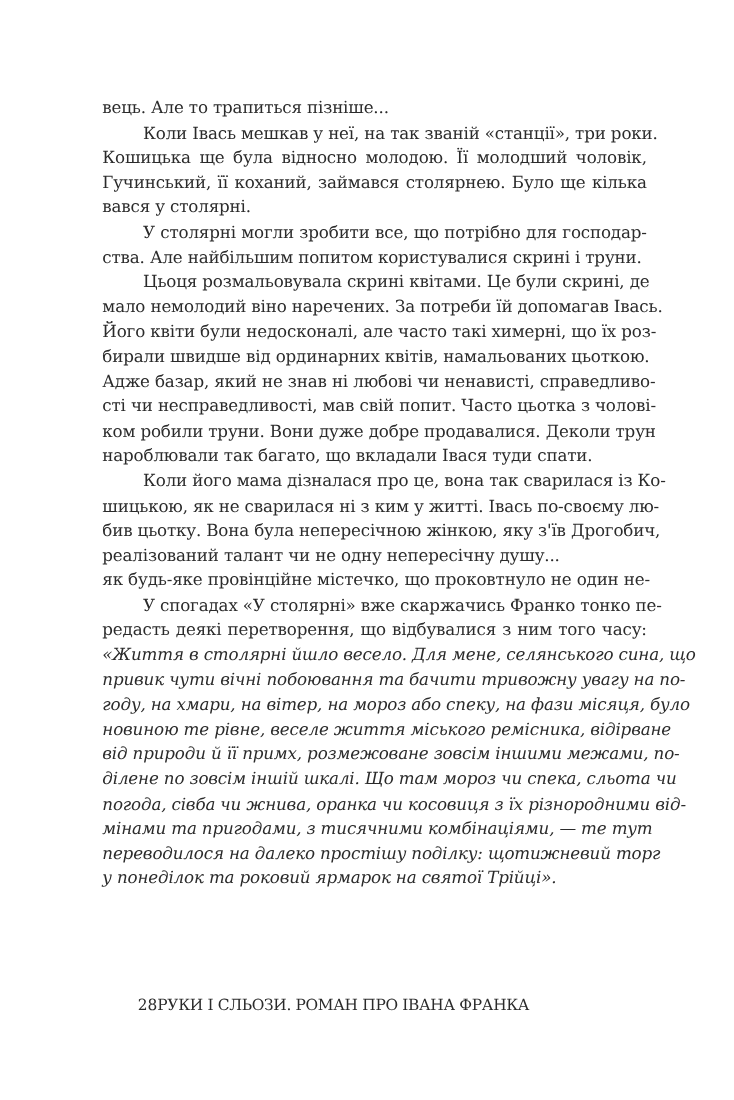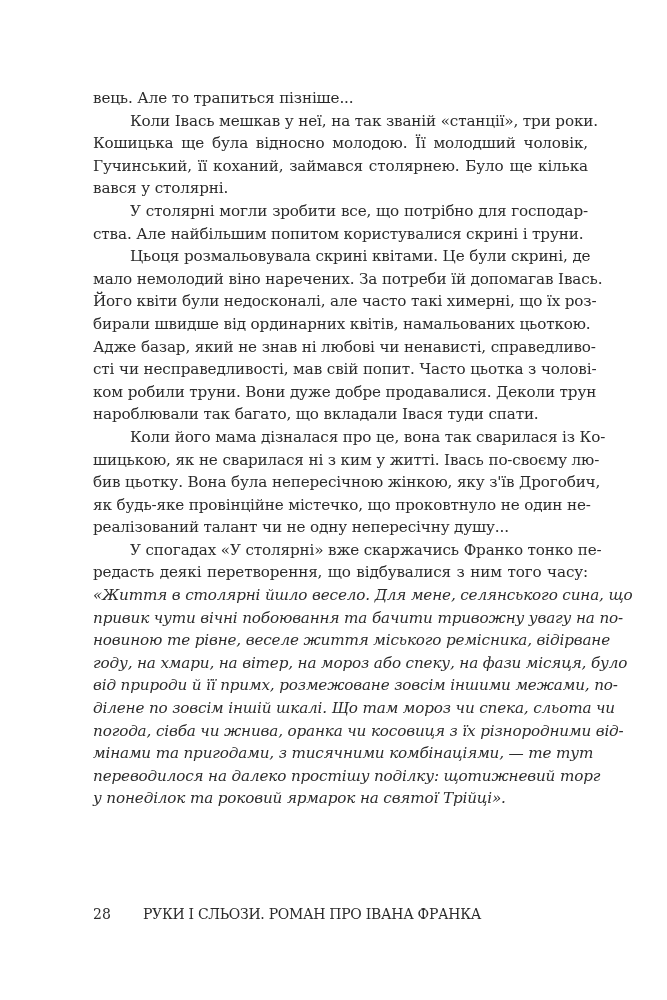--- a/index.html
+++ b/index.html
@@ -11,21 +11,21 @@
   }
   .line { white-space: nowrap; text-align: justify; text-align-last: justify; display: block; height: 22.6px; letter-spacing: -0.15px; }
   .line.last { text-align-last: left; }
   .line.indent { padding-left: 37px; }
   .line.italic { font-style: italic; }
   .footer {
     position: absolute; left: 93px; top: 906px; width: 495px;
     font-family: "DejaVu Serif", serif; font-size: 14px; color: #2b2b2b;
     display: flex;
   }
-  .footer .pnum { width: 50px; }
+  .footer .pnum { width: 50px; text-align: right; }
   .footer .runhead { letter-spacing: -0.3px; }
 </style>
 </head>
 <body>
 
 <div class="page">
 
   <div>
     <span class="line last">вець. Але то трапиться пізніше...</span>
   </div>
@@ -50,32 +50,32 @@
     <span class="line">Адже базар, який не знав ні любові чи ненависті, справедливо-</span>
     <span class="line">сті чи несправедливості, мав свій попит. Часто цьотка з чолові-</span>
     <span class="line">ком робили труни. Вони дуже добре продавалися. Деколи трун</span>
     <span class="line last">наробл­ювали так багато, що вкладали Івася туди спати.</span>
   </div>
 
   <div>
     <span class="line indent">Коли його мама дізналася про це, вона так сварилася із Ко-</span>
     <span class="line">шицькою, як не сварилася ні з ким у житті. Івась по-своєму лю-</span>
     <span class="line">бив цьотку. Вона була непересічною жінкою, яку з'їв Дрогобич,</span>
+    <span class="line last">реалізований талант чи не одну непересічну душу...</span>
     <span class="line">як будь-яке провінційне містечко, що проковтнуло не один не-</span>
-    <span class="line last">реалізований талант чи не одну непересічну душу...</span>
   </div>
 
   <div>
     <span class="line indent">У спогадах «У столярні» вже скаржачись Франко тонко пе-</span>
     <span class="line">редасть деякі перетворення, що відбувалися з ним того часу:</span>
     <div>
       <span class="line italic">«Життя в столярні йшло весело. Для мене, селянського сина, що</span>
       <span class="line italic">привик чути вічні побоювання та бачити тривожну увагу на по-</span>
+      <span class="line italic">году, на хмари, на вітер, на мороз або спеку, на фази місяця, було</span>
       <span class="line italic">новиною те рівне, веселе життя міського ремісника, відірване</span>
-      <span class="line italic">году, на хмари, на вітер, на мороз або спеку, на фази місяця, було</span>
       <span class="line italic">від природи й її примх, розмежоване зовсім іншими межами, по-</span>
       <span class="line italic">ділене по зовсім іншій шкалі. Що там мороз чи спека, сльота чи</span>
       <span class="line italic">погода, сівба чи жнива, оранка чи косовиця з їх різнородними від-</span>
       <span class="line italic">мінами та пригодами, з тисячними комбінаціями, — те тут</span>
       <span class="line italic">переводилося на далеко простішу поділку: щотижневий торг</span>
       <span class="line italic last">у понеділок та роковий ярмарок на святої Трійці».</span>
     </div>
   </div>
 </div>
 

